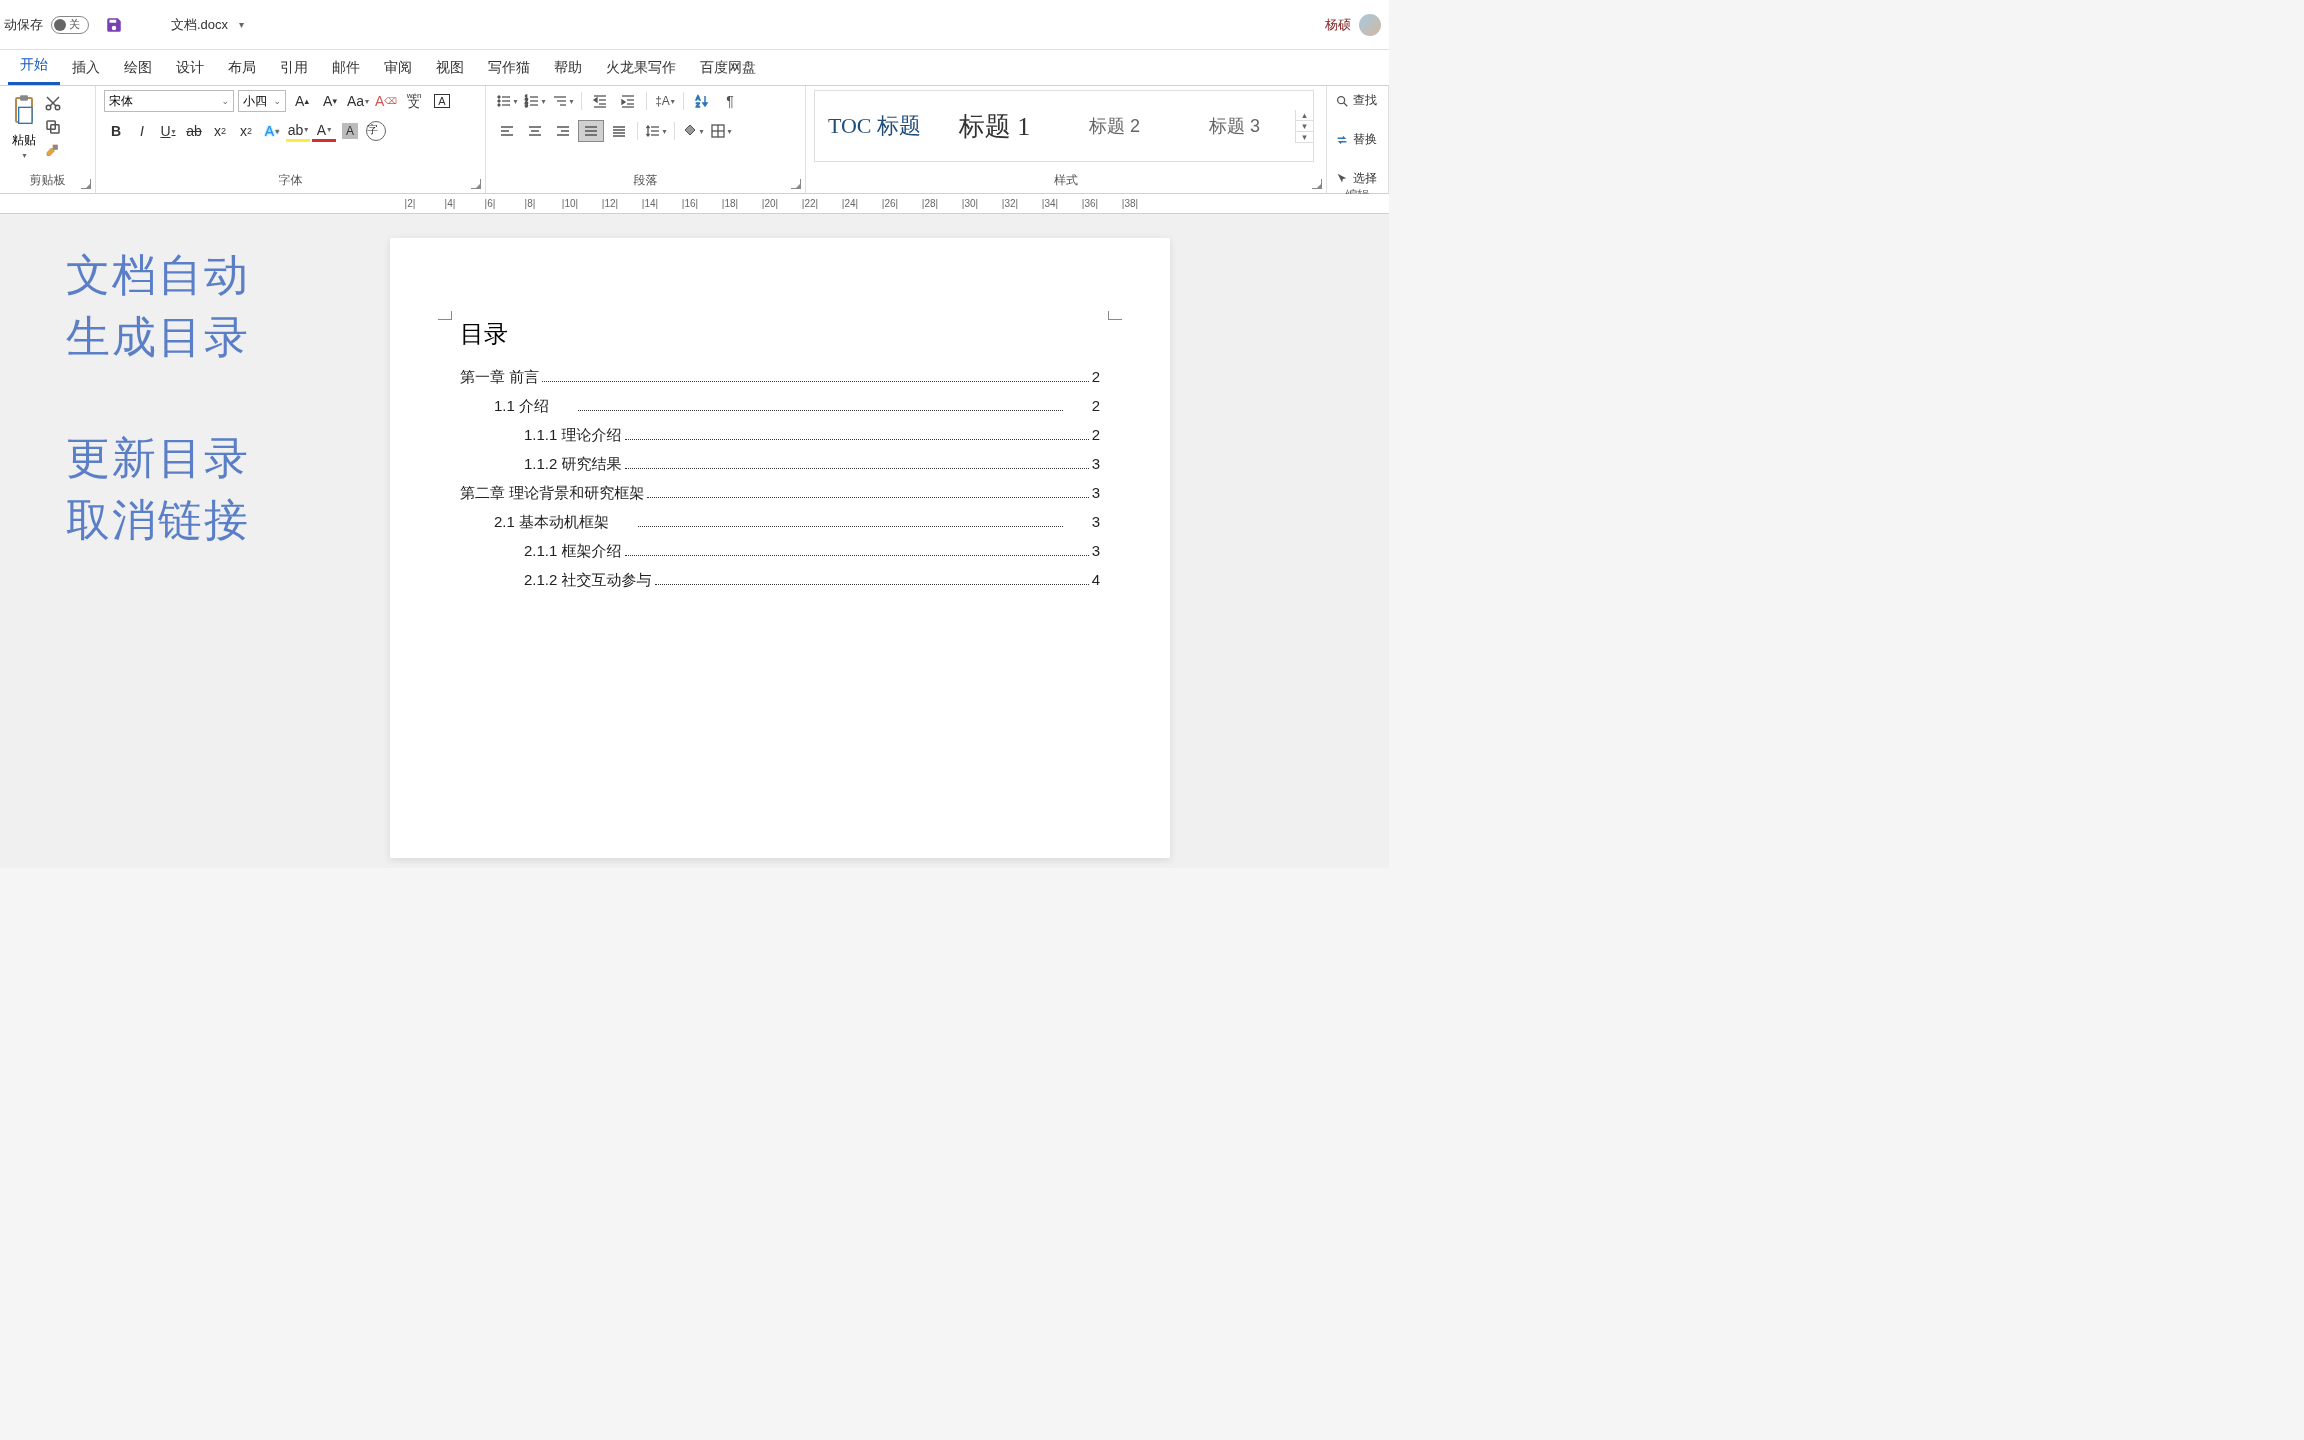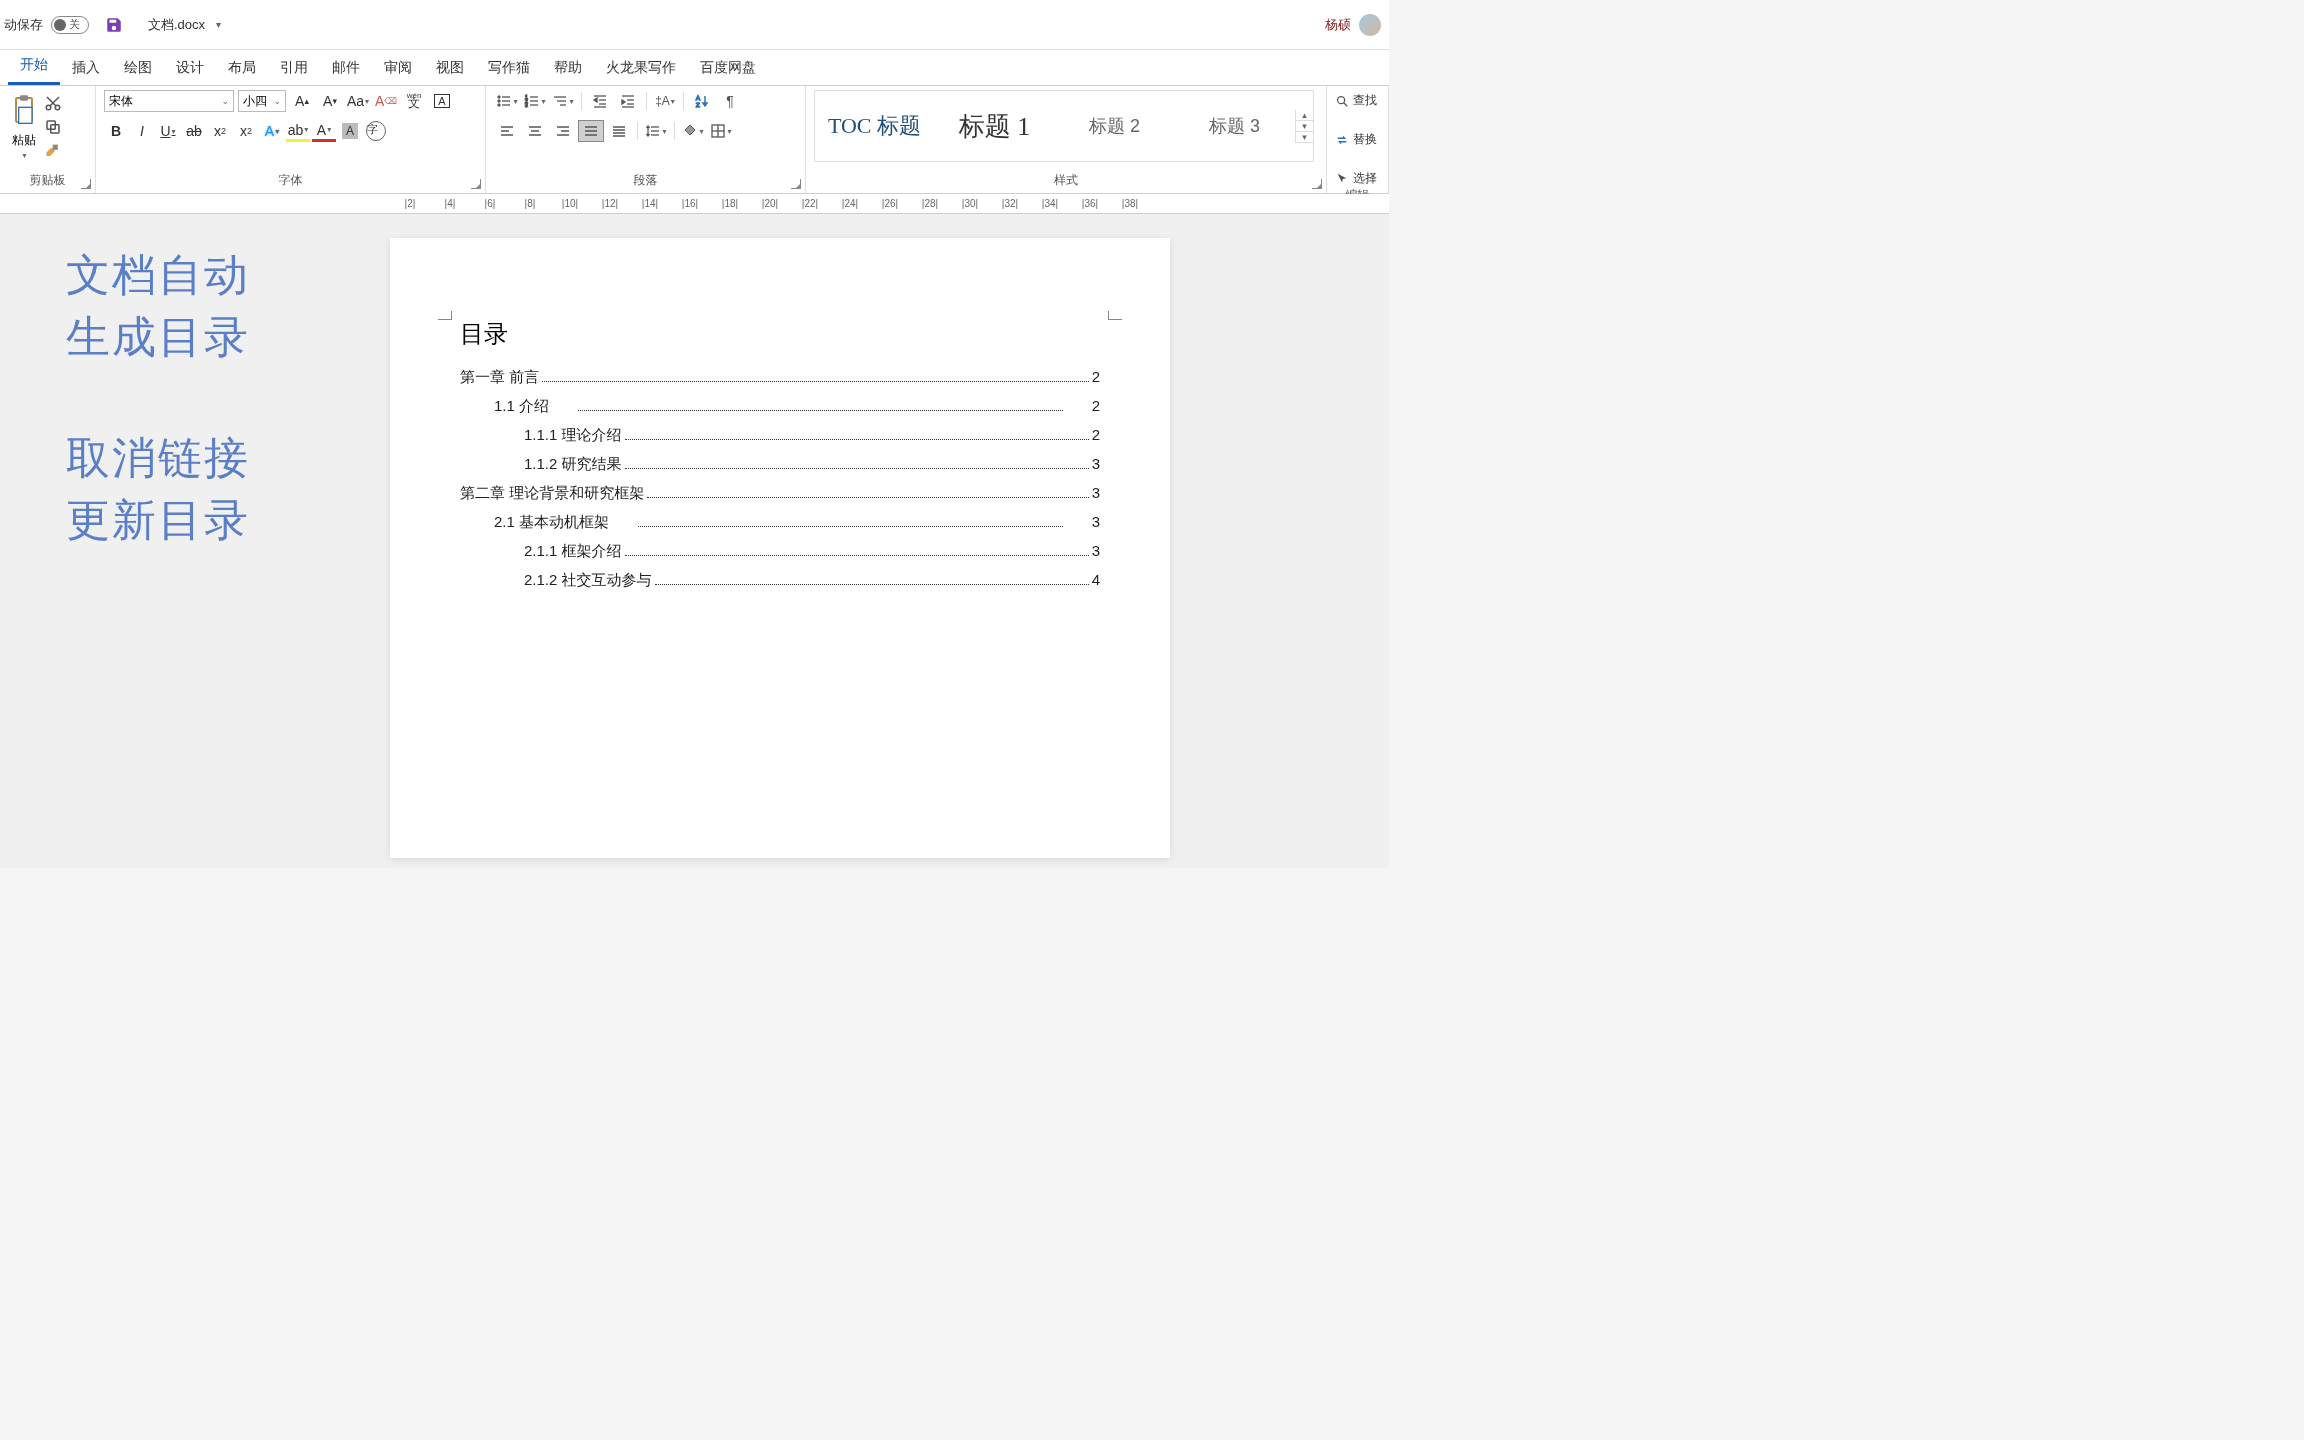--- a/index.html
+++ b/index.html
@@ -6,21 +6,21 @@
 body { background: #f5f5f5; width: 1389px; height: 868px; overflow: hidden; }
 
 
 .titlebar { height: 50px; background: #fff; display: flex; align-items: center; border-bottom: 1px solid #e0e0e0; }
 .titlebar-left { display: flex; align-items: center; gap: 8px; padding-left: 4px; }
 .autosave-label { font-size: 13px; color: #333; }
 .toggle { width: 38px; height: 18px; border: 1px solid #888; border-radius: 9px; position: relative; display: inline-flex; align-items: center; }
 .toggle-knob { width: 12px; height: 12px; background: #666; border-radius: 50%; margin-left: 2px; }
 .toggle-off { font-size: 11px; margin-left: 3px; color: #555; }
 .save-icon { width: 18px; height: 18px; color: #7a3fb5; margin-left: 8px; }
-.filename { font-size: 13px; color: #333; margin-left: 17px; }
+.filename { font-size: 13px; color: #333; margin-left: 40px; }
 .filename-dd { font-size: 10px; color: #666; margin-left: 3px; }
 .search-box { margin-left: auto; width: 450px; height: 30px; border: 1px solid #ccc; border-radius: 4px; background: #fff; display: flex; align-items: center; padding: 0 10px; gap: 8px; }
 .search-icon-svg { width: 14px; height: 14px; color: #666; }
 .search-ph { font-size: 13px; color: #888; }
 .titlebar-right { margin-left: auto; display: flex; align-items: center; gap: 8px; padding-right: 8px; }
 .username { font-size: 13px; color: #7f1d1d; }
 .avatar { width: 22px; height: 22px; border-radius: 50%; background: linear-gradient(135deg,#a8c8e0,#d0b8a0); }
 
 
 .tabs { height: 36px; background: #fff; display: flex; align-items: flex-end; padding-left: 8px; gap: 0; border-bottom: 1px solid #d0d0d0; }
@@ -437,22 +437,22 @@
       <span style="width: 40px; display: inline-flex; justify-content: center; font-size: 10px; color: rgb(102, 102, 102);">|36|</span>
       <span style="width: 40px; display: inline-flex; justify-content: center; font-size: 10px; color: rgb(102, 102, 102);">|38|</span>
     </div>
 </div>
 
 <div class="workspace">
   <div class="side-text">
     <div class="side-line">文档自动</div>
     <div class="side-line">生成目录</div>
     <div class="side-gap"></div>
+    <div class="side-line">更新目录</div>
     <div class="side-line">取消链接</div>
-    <div class="side-line">更新目录</div>
   </div>
   <div class="doc-area">
     <div class="page">
       <span class="pc-tl"></span>
       <span class="pc-tr"></span>
       <div class="toc-title">目录</div>
       <div id="toc-entries">
           <div class="toc-line toc-l1">
             <span class="toc-label">第一章  前言</span>
             <span class="toc-dots"></span>

